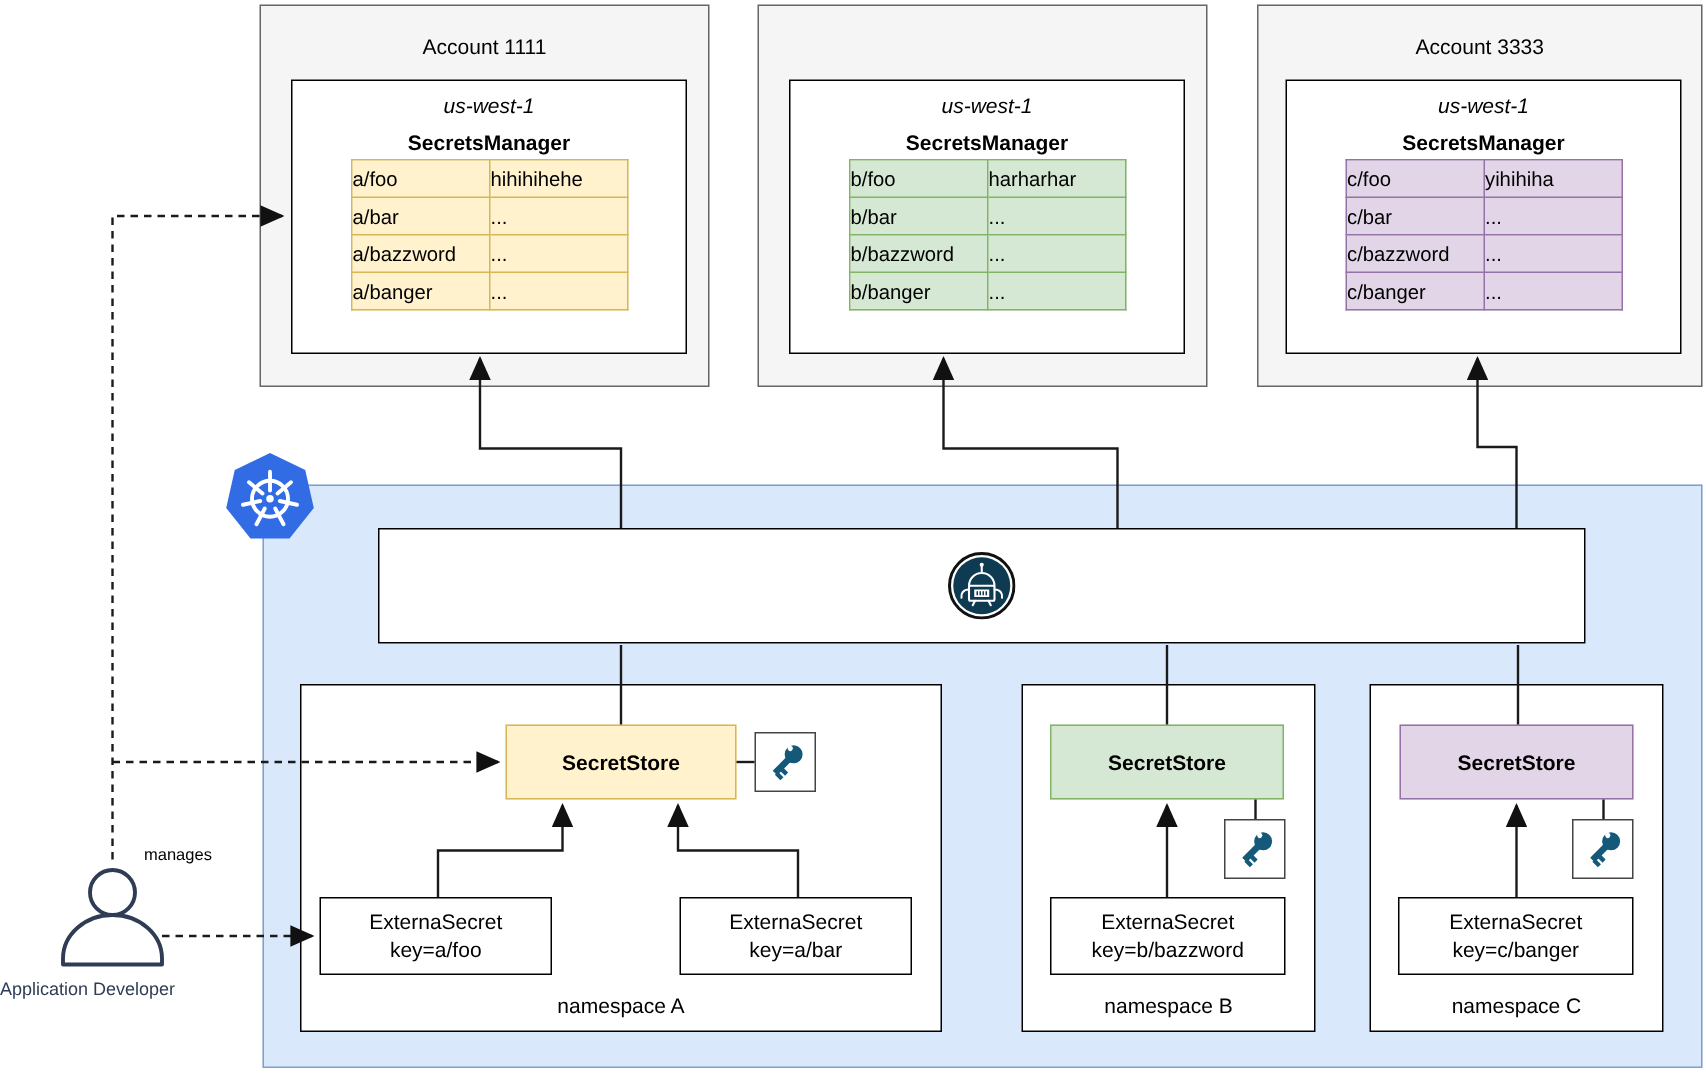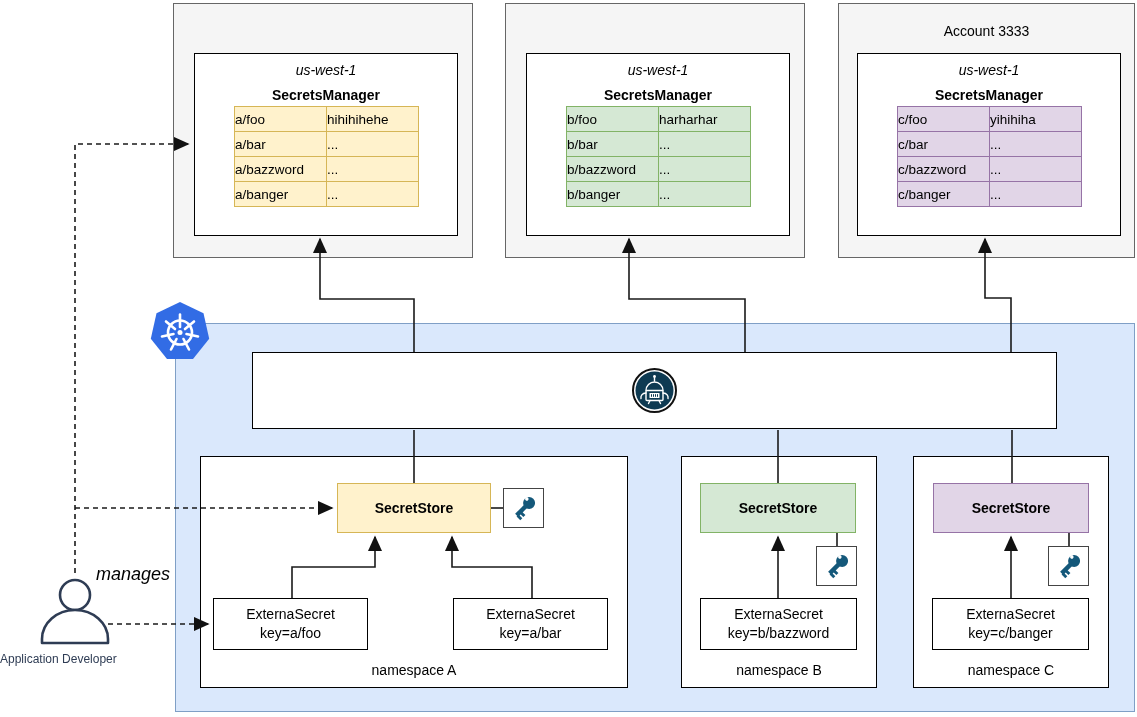--- a/index.html
+++ b/index.html
@@ -35,34 +35,35 @@
   .ss-green {background:#d5e8d4;border-color:#82b366;}
   .ss-purple{background:#e1d5e7;border-color:#9673a6;}
 
   .extsecret{background:#fff;border:1px solid #000;display:flex;flex-direction:column;
     align-items:center;justify-content:center;line-height:1.35;}
   .extsecret .es-title{font-weight:400;font-size:14px;}
   .extsecret .es-key{font-size:14px;}
 
   .keybox{background:#fff;border:1px solid #444;display:flex;align-items:center;justify-content:center;}
 
-  .manages{font-style:italic;font-size:18px;}
+  .manages{font-size:11px;}
   .actor-label{color:#2e3c54;font-size:12px;text-align:left;}
 
   svg{display:block;}
   .overlay{position:absolute;left:0;top:0;width:1137px;height:717px;pointer-events:none;}
 </style>
 </head>
 <body>
 
 <div class="canvas">
 
   <div class="abs cluster" style="left:175px;top:323px;width:960px;height:389px;"></div>
 
   <div class="abs account" style="left:173px;top:3px;width:300px;height:255px;">
+    <div class="account-title">Account 1111</div>
     <div class="region-box">
       <div class="region-name">us-west-1</div>
       <div class="service-name">SecretsManager</div>
       <table class="sm-table t-yellow">
         <tbody>
             <tr>
           <td>a/foo</td>
           <td>hihihihehe</td>
             </tr>
         <tr>

